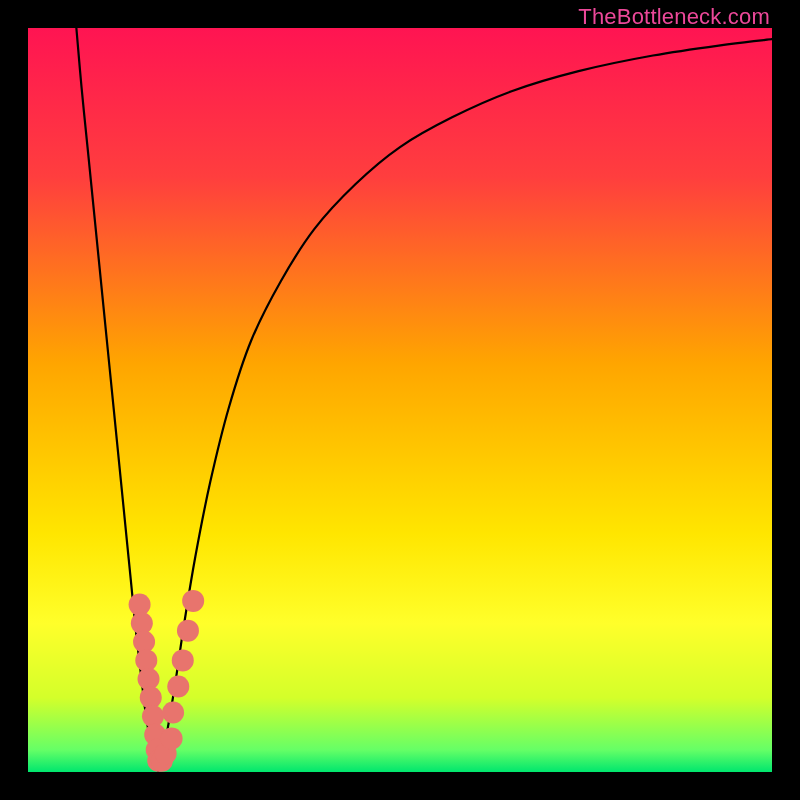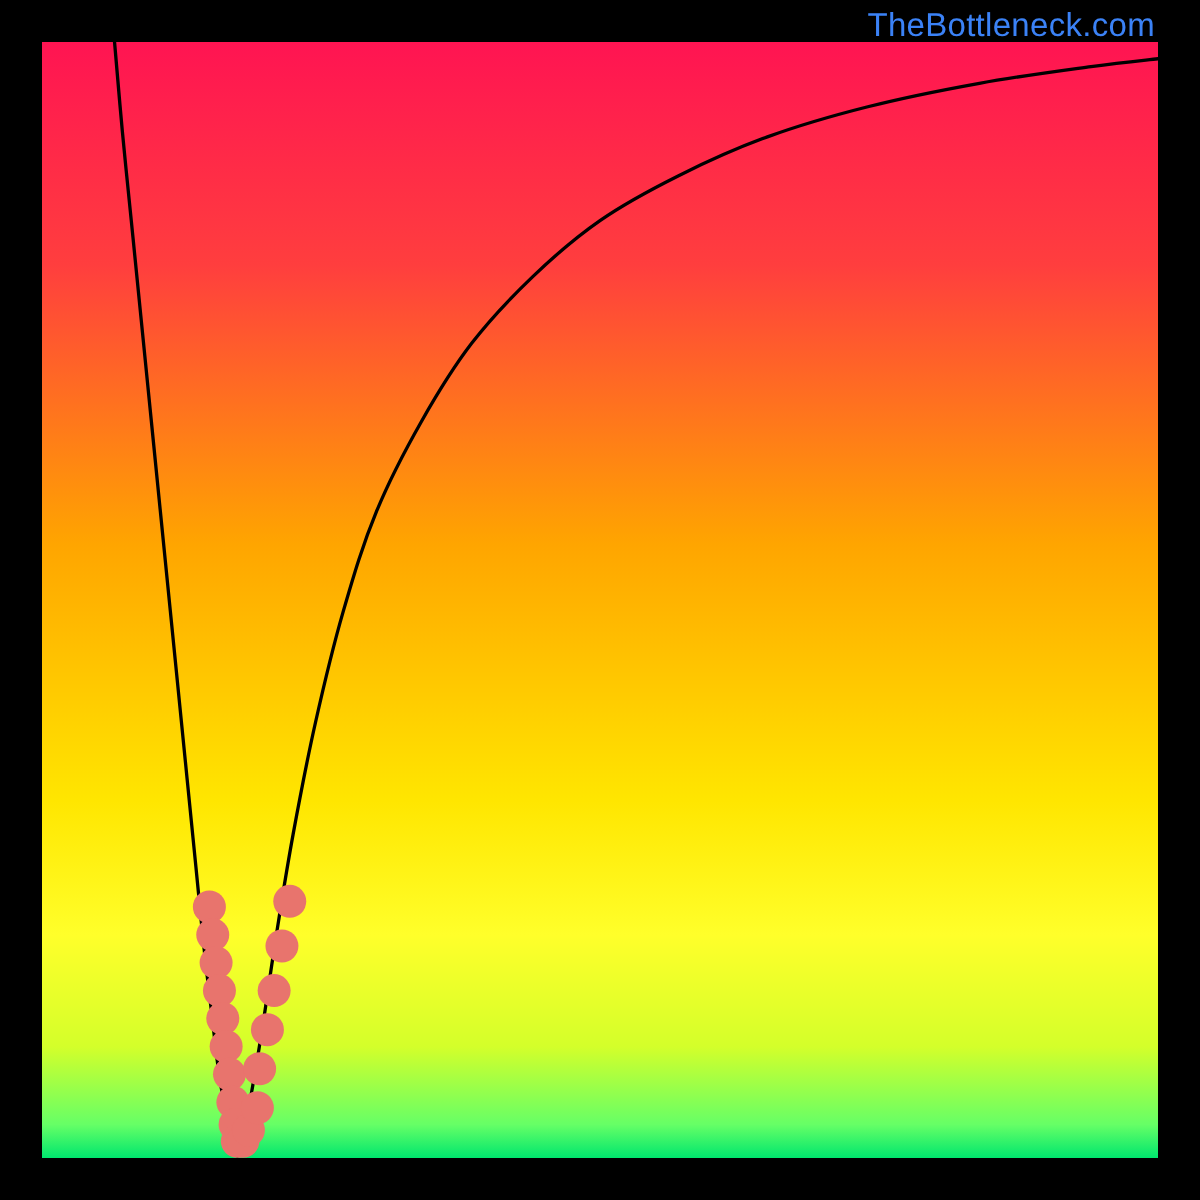--- a/index.html
+++ b/index.html
@@ -24,21 +24,21 @@
     top: 28px;
     left: 28px;
     width: 744px;
     height: 744px;
     overflow: hidden;
   }
   .attribution {
     position: absolute;
     top: 4px;
     right: 30px;
-    color: #3b82f6;
+    color: #ec4899;
     font-size: 22px;
     font-weight: 500;
     letter-spacing: 0.2px;
   }
   svg {
     display: block;
   }
 </style>
 </head>
 <body>

